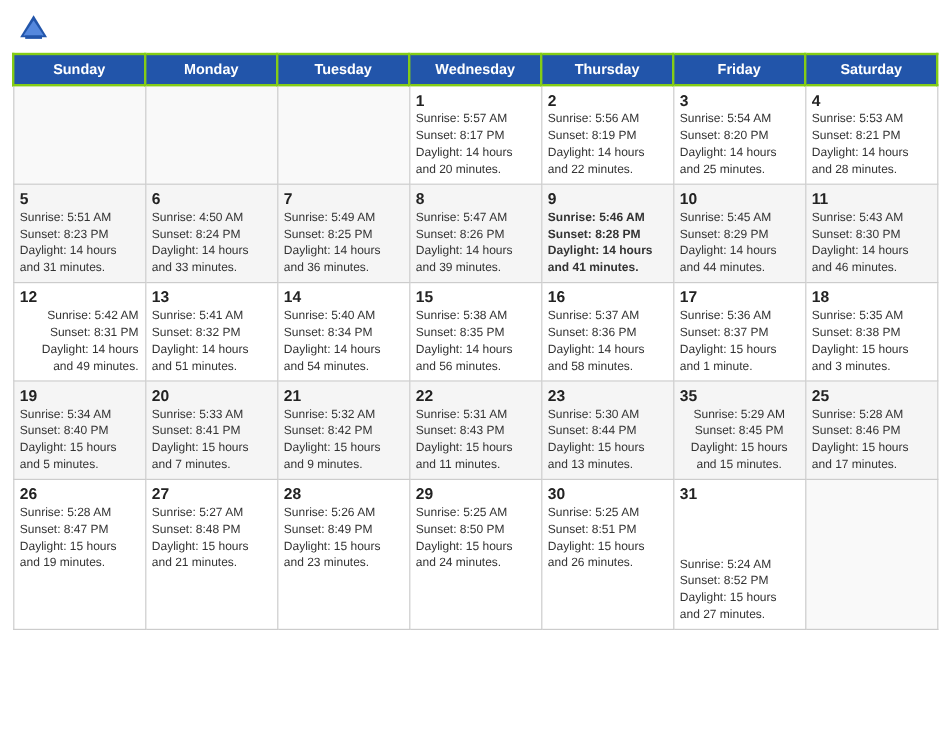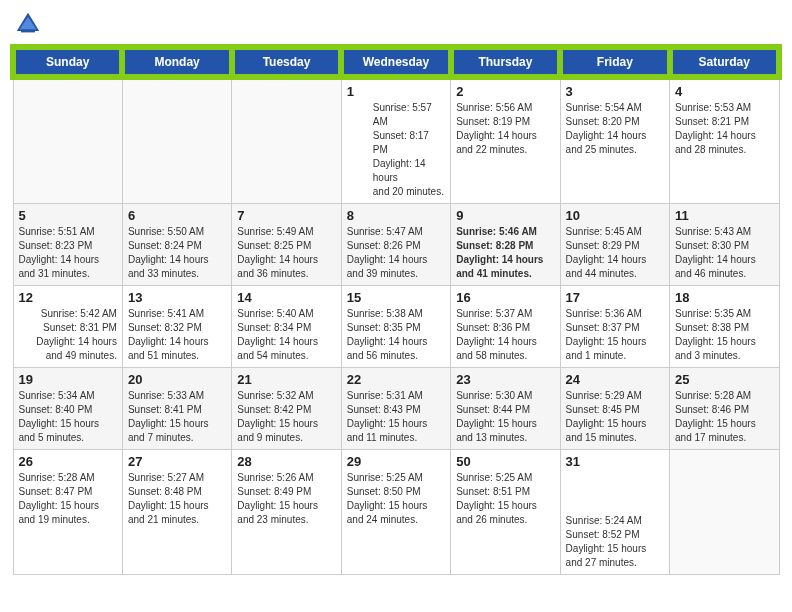--- a/index.html
+++ b/index.html
@@ -51,21 +51,21 @@
       border-collapse: collapse;
       table-layout: fixed;
     }
     thead tr th {
       background: #2255aa;
       color: #fff;
       text-align: center;
       font-size: 12px;
       font-weight: bold;
       padding: 5px 2px;
-      border: 6px solid #84cc16;
+      border: 2px solid #84cc16;
     }
     tbody tr td {
       border: 1px solid #ccc;
       vertical-align: top;
       padding: 4px 5px;
       min-height: 80px;
       height: 80px;
       font-size: 10.5px;
       color: #333;
       background: #fff;
@@ -124,21 +124,21 @@
         <th>Saturday</th>
       </tr>
   </thead>
   <tbody id="calendar-body">
   <tr>
         <td class="empty"></td>
         <td class="empty"></td>
         <td class="empty"></td>
         <td>
           <div class="day-num">1</div>
-          <div class="day-info" style="white-space: pre-line; margin-left: 26px;">Sunrise: 5:57 AM
+          <div class="day-info" style="white-space: pre-line;">Sunrise: 5:57 AM
 Sunset: 8:17 PM
 Daylight: 14 hours
 and 20 minutes.</div>
         </td>
         <td>
           <div class="day-num">2</div>
           <div class="day-info" style="white-space: pre-line;">Sunrise: 5:56 AM
 Sunset: 8:19 PM
 Daylight: 14 hours
 and 22 minutes.</div>
@@ -161,21 +161,21 @@
       <tr>
         <td>
           <div class="day-num">5</div>
           <div class="day-info" style="white-space: pre-line;">Sunrise: 5:51 AM
 Sunset: 8:23 PM
 Daylight: 14 hours
 and 31 minutes.</div>
         </td>
         <td>
           <div class="day-num">6</div>
-          <div class="day-info" style="white-space: pre-line;">Sunrise: 5:50 AM
+          <div class="day-info" style="white-space: pre-line;">Sunrise: 4:50 AM
 Sunset: 8:24 PM
 Daylight: 14 hours
 and 33 minutes.</div>
         </td>
         <td>
           <div class="day-num">7</div>
           <div class="day-info" style="white-space: pre-line;">Sunrise: 5:49 AM
 Sunset: 8:25 PM
 Daylight: 14 hours
 and 36 minutes.</div>
@@ -290,22 +290,22 @@
 and 11 minutes.</div>
         </td>
         <td>
           <div class="day-num">23</div>
           <div class="day-info" style="white-space: pre-line;">Sunrise: 5:30 AM
 Sunset: 8:44 PM
 Daylight: 15 hours
 and 13 minutes.</div>
         </td>
         <td>
-          <div class="day-num">24</div>
-          <div class="day-info" style="white-space: pre-line;">Sunrise: 5:29 AM
+          <div class="day-num">35</div>
+          <div class="day-info" style="white-space: pre-line; text-align: center;">Sunrise: 5:29 AM
 Sunset: 8:45 PM
 Daylight: 15 hours
 and 15 minutes.</div>
         </td>
         <td>
           <div class="day-num">25</div>
           <div class="day-info" style="white-space: pre-line;">Sunrise: 5:28 AM
 Sunset: 8:46 PM
 Daylight: 15 hours
 and 17 minutes.</div>
@@ -334,21 +334,21 @@
 and 23 minutes.</div>
         </td>
         <td>
           <div class="day-num">29</div>
           <div class="day-info" style="white-space: pre-line;">Sunrise: 5:25 AM
 Sunset: 8:50 PM
 Daylight: 15 hours
 and 24 minutes.</div>
         </td>
         <td>
-          <div class="day-num">50</div>
+          <div class="day-num">30</div>
           <div class="day-info" style="white-space: pre-line;">Sunrise: 5:25 AM
 Sunset: 8:51 PM
 Daylight: 15 hours
 and 26 minutes.</div>
         </td>
         <td>
           <div class="day-num">31</div>
           <div class="day-info" style="white-space: pre-line; margin-top: 45px;">Sunrise: 5:24 AM
 Sunset: 8:52 PM
 Daylight: 15 hours

